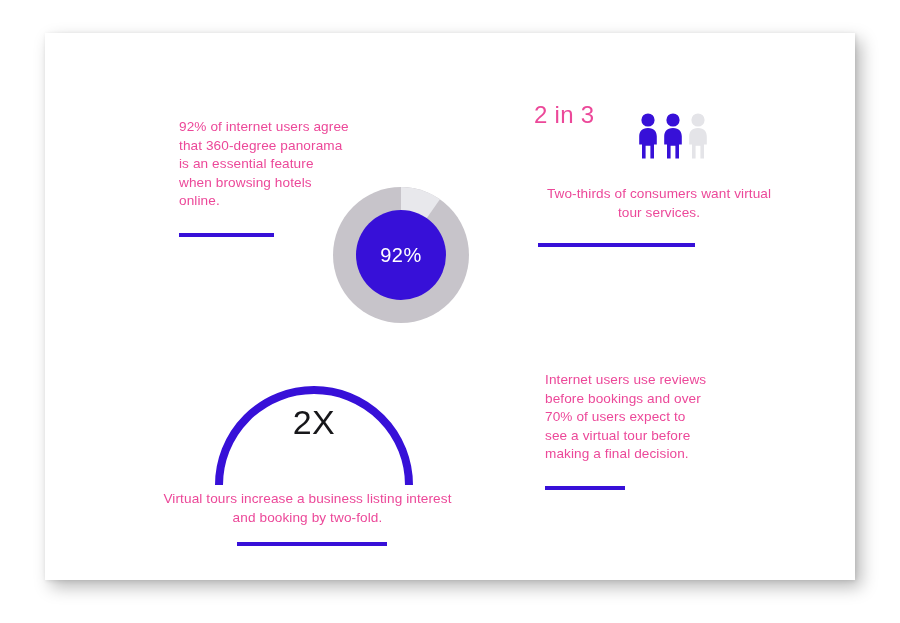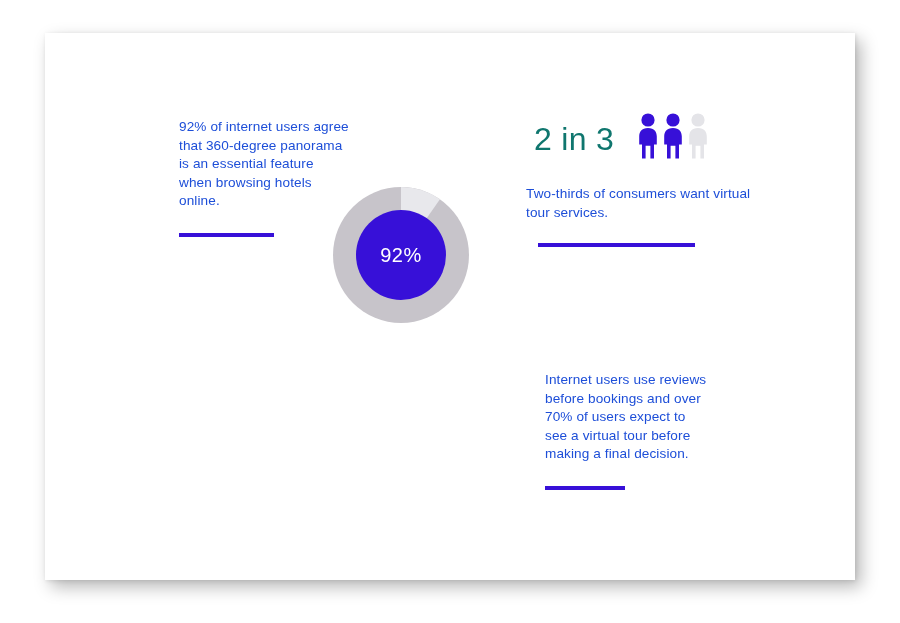--- a/index.html
+++ b/index.html
@@ -23,21 +23,21 @@
     height: 547px;
     background: #ffffff;
     box-shadow: 6px 7px 16px rgba(0,0,0,0.28), 1px 1px 4px rgba(0,0,0,0.10);
   }
 
   .stat-panel {
     position: absolute;
   }
 
   .body-text {
-    color: #1d4ed8;
+    color: #ec4899;
     font-size: 13.6px;
     line-height: 18.6px;
     letter-spacing: 0.1px;
     white-space: pre-line;
   }
 
   .accent-bar {
     background: #3710d8;
     height: 4px;
     border-radius: 0;
@@ -62,34 +62,34 @@
     letter-spacing: 0.5px;
     pointer-events: none;
   }
   #donut-92 { left: 203px; top: 102px; width: 136px; height: 136px; }
   #donut-70 { left: 128px; top: 78px; width: 136px; height: 136px; }
 
   
   #panel-stat-2in3 { left: 445px; top: 52px; width: 350px; height: 200px; }
   #stat-2in3-heading {
     position: absolute;
-    left: 44px; top: 36px;
-    font-size: 32px;
-    color: #0f766e;
+    left: 44px; top: 16px;
+    font-size: 24px;
+    color: #ec4899;
     font-weight: 400;
     letter-spacing: 0.3px;
   }
   #people-icon-group {
     position: absolute;
     left: 147px; top: 28px;
     display: flex;
     gap: 3px;
     align-items: flex-end;
   }
-  #stat-2in3-text { position: absolute; left: 36px; top: 100px; width: 250px; }
+  #stat-2in3-text { position: absolute; left: 44px; top: 100px; width: 250px; text-align: center; }
   #stat-2in3-accent { position: absolute; left: 48px; top: 158px; width: 157px; }
 
   
   #panel-stat-2x { left: 85px; top: 300px; width: 350px; height: 230px; }
   #arc-2x-wrap { position: absolute; left: 84px; top: 38px; width: 200px; height: 115px; }
   #arc-2x-wrap svg { display: block; }
   #arc-2x-label {
     position: absolute;
     left: 0; top: 32px; width: 200px;
     text-align: center;
@@ -149,20 +149,30 @@
       <svg class="person-icon" width="22" height="46" viewBox="0 0 22 46" aria-hidden="true">
         <circle cx="11" cy="7" r="6.6" fill="#e4e4e8"></circle>
         <path d="M11 15 C4.6 15 2.2 18.6 2.2 23.6 L2.2 31.5 L5.0 31.5 L5.0 45.5 L8.6 45.5 L8.6 32.8 L13.4 32.8 L13.4 45.5 L17.0 45.5 L17.0 31.5 L19.8 31.5 L19.8 23.6 C19.8 18.6 17.4 15 11 15 Z" fill="#e4e4e8"></path>
       </svg>
     </div>
 
     <div class="body-text" id="stat-2in3-text">Two-thirds of consumers want virtual tour services.</div>
     <div class="accent-bar" id="stat-2in3-accent"></div>
   </div>
 
+  <div class="stat-panel" id="panel-stat-2x">
+    <div id="arc-2x-wrap">
+      <svg width="200" height="115" viewBox="0 0 200 115" aria-hidden="true">
+        <path d="M 5 114 A 95 95 0 0 1 195 114" fill="none" stroke="#3710d8" stroke-width="8" stroke-linecap="butt"></path>
+      </svg>
+      <div id="arc-2x-label">2X</div>
+    </div>
+    <div class="body-text" id="stat-2x-text">Virtual tours increase a business listing interest and booking by two-fold.</div>
+    <div class="accent-bar" id="stat-2x-accent"></div>
+  </div>
 
   <div class="stat-panel" id="panel-stat-70">
     <div class="body-text" id="stat-70-text">Internet users use reviews before bookings and over 70% of users expect to see a virtual tour before making a final decision.</div>
     <div class="accent-bar" id="stat-70-accent"></div>
 
   </div>
 
 </div>
 
 </body></html>

